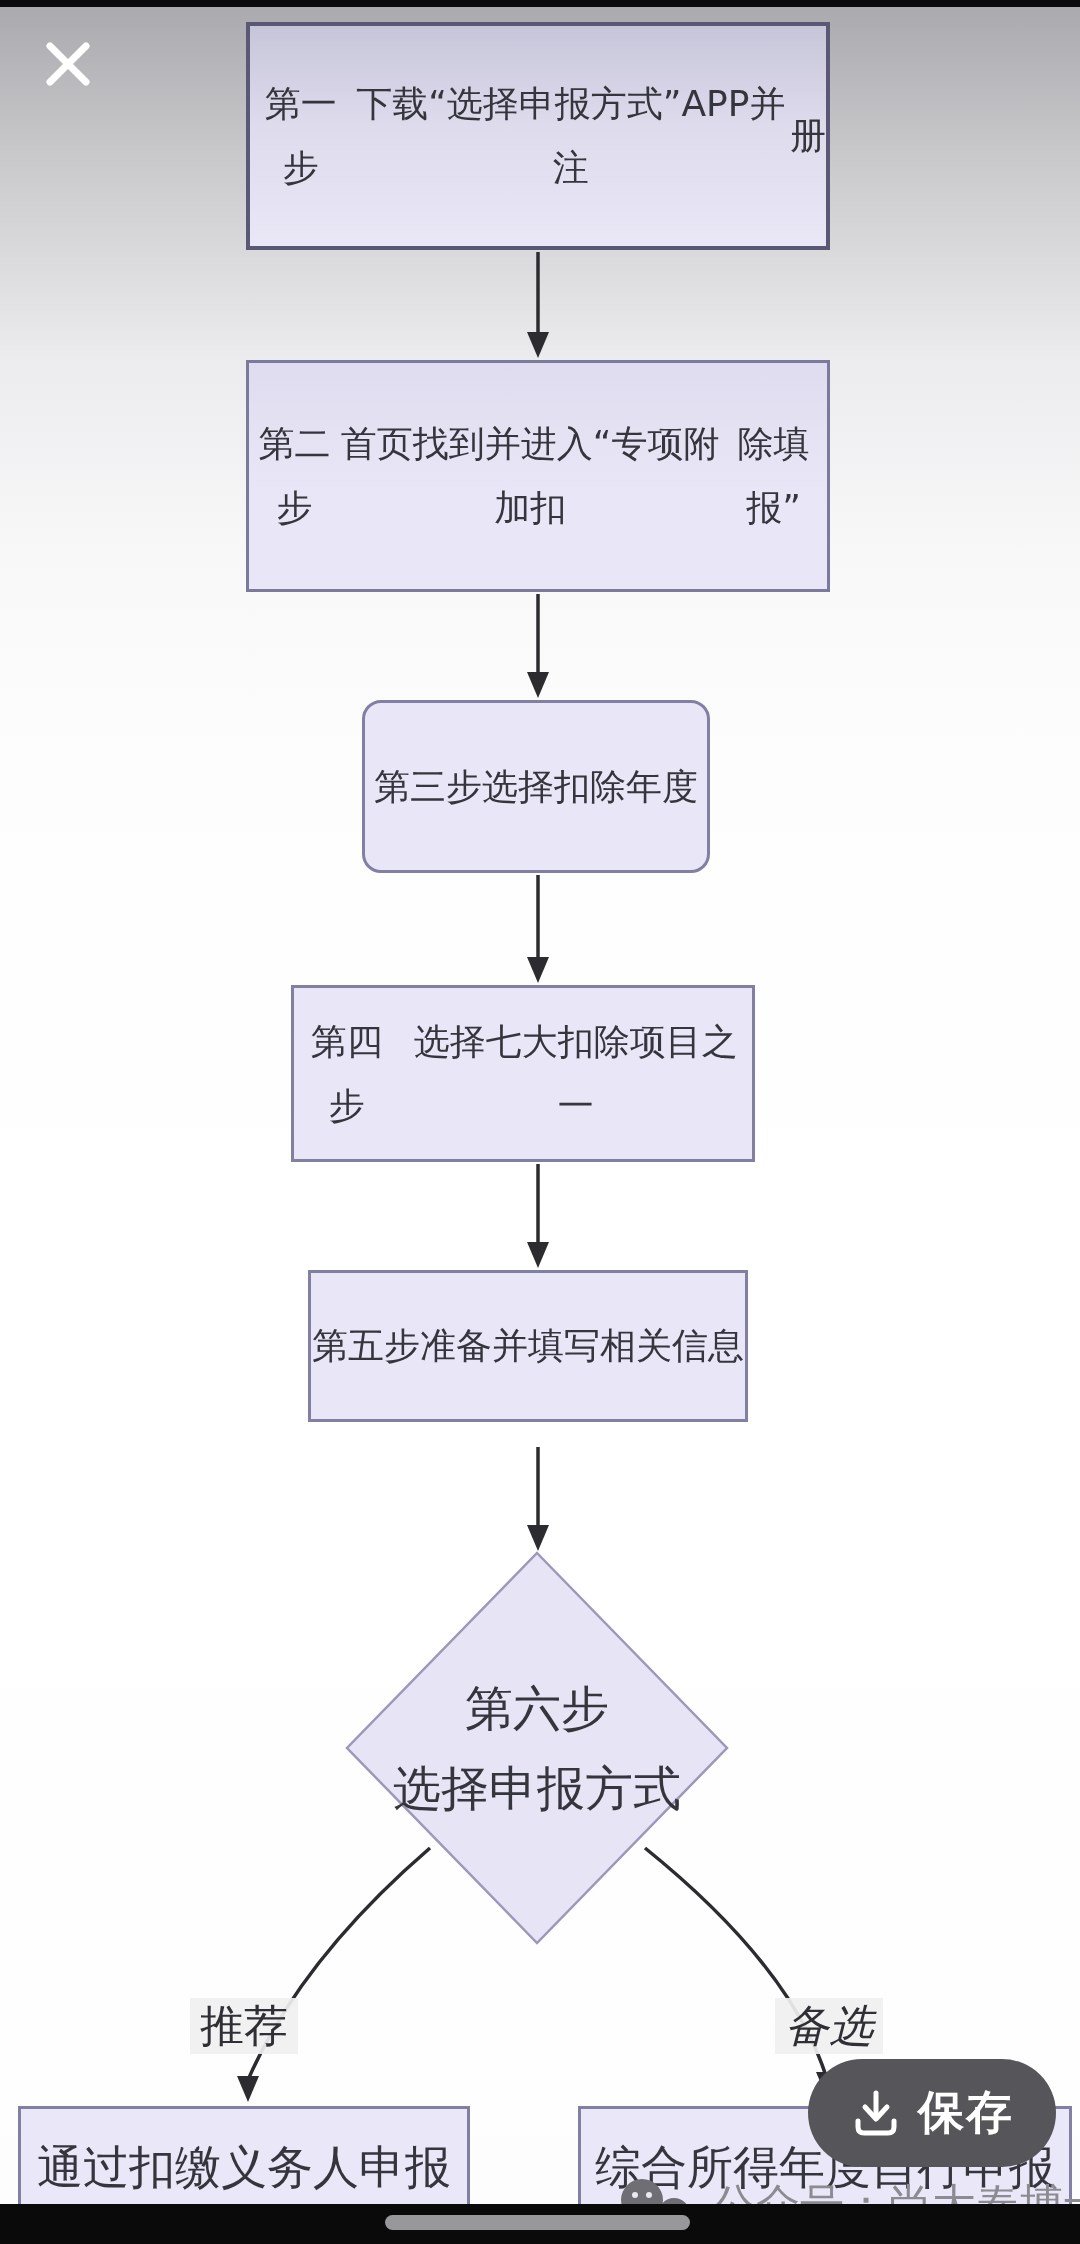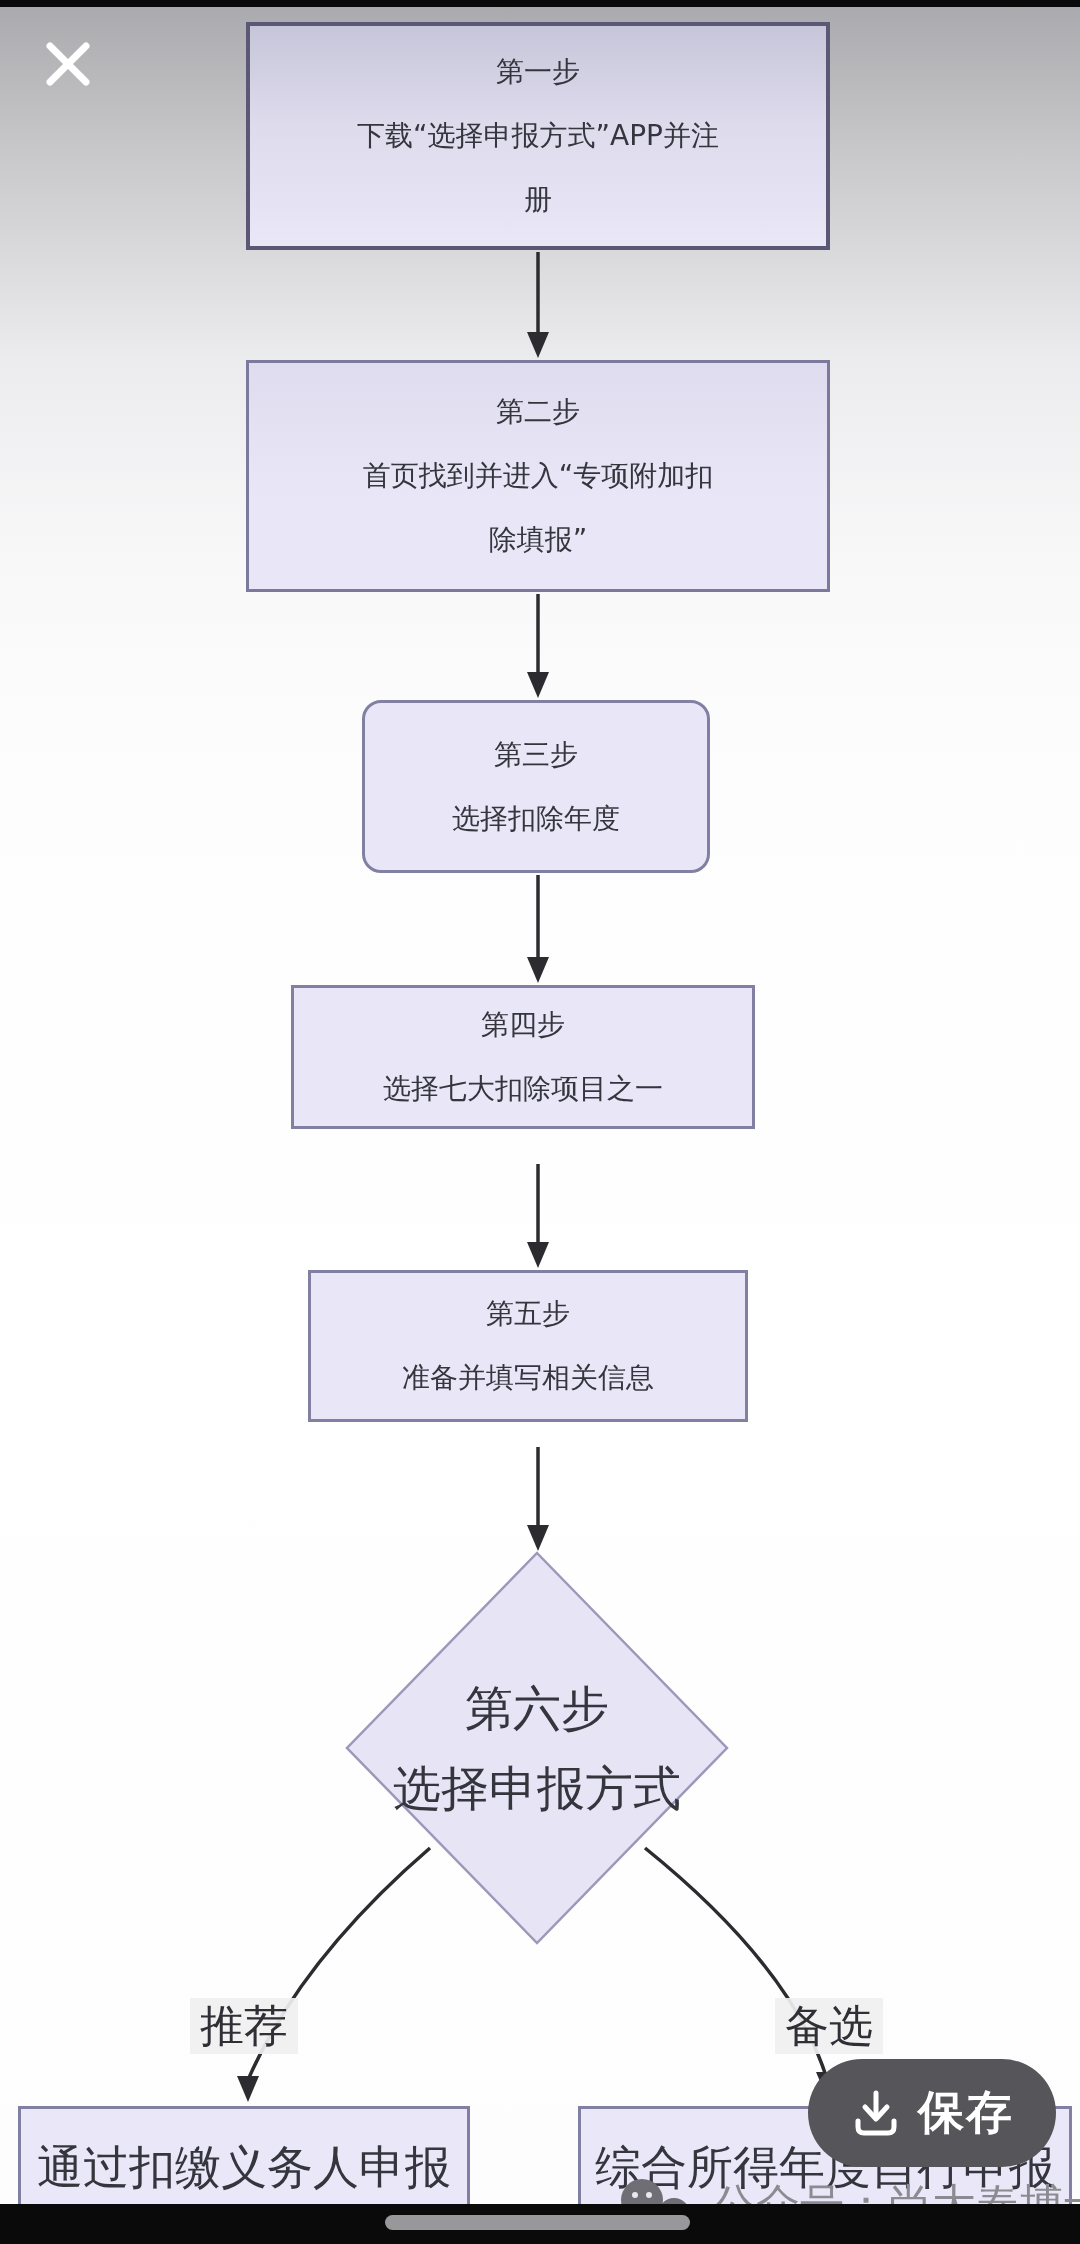--- a/index.html
+++ b/index.html
@@ -17,38 +17,38 @@
     position:absolute;left:0;top:0;width:1080px;height:7px;
     background:#0a0a0a;z-index:6;
   }
   .close-btn{
     position:absolute;left:40px;top:36px;width:56px;height:56px;
     z-index:7;cursor:pointer;display:flex;align-items:center;justify-content:center;
   }
   .flow-svg{position:absolute;left:0;top:0;z-index:1;}
   .node{
     position:absolute;z-index:2;
-    display:flex;flex-direction:column;align-items:center;justify-content:center;
+    display:flex;align-items:center;justify-content:center;
     text-align:center;
-    color:#35353d;font-size:28px;line-height:64px;
+    color:#35353d;font-size:36px;line-height:64px;
     background:#e8e6f7;border:3px solid #8280a2;
     box-sizing:border-box;
   }
   .node-1{
     left:246px;top:22px;width:584px;height:228px;
     background:linear-gradient(180deg,#c7c5d9 0%,#dddbec 45%,#eae8f7 100%);
     border:4px solid #5b5876;
   }
   .node-2{
     left:246px;top:360px;width:584px;height:232px;
     background:linear-gradient(180deg,#dedcee 0%,#e9e7f7 60%);
     border:3px solid #7b799c;
   }
   .node-3{left:362px;top:700px;width:348px;height:173px;border-radius:19px;}
-  .node-4{left:291px;top:985px;width:464px;height:144px;}
+  .node-4{left:291px;top:985px;width:464px;height:177px;}
   .node-5{left:308px;top:1270px;width:440px;height:152px;}
   .diamond-text{
     position:absolute;left:387px;top:1668px;width:300px;height:160px;
     z-index:2;display:flex;flex-direction:column;align-items:center;justify-content:center;
     text-align:center;color:#35353d;font-size:48px;line-height:80px;
   }
   .branch-label{
     position:absolute;top:1998px;z-index:3;
     transform:translateX(-50%);
     background:rgba(240,240,241,0.92);
@@ -143,21 +143,21 @@
       <div>第五步</div>
       <div>准备并填写相关信息</div>
     </div>
 
   <div class="diamond-text">
       <div>第六步</div>
       <div>选择申报方式</div>
     </div>
 
   <div class="branch-label" style="left:244px;">推荐</div>
-  <div class="branch-label" style="left:829px;">备选</div>
+  <div class="branch-label" style="left:829px;font-style:italic;">备选</div>
 
   <div class="outcome outcome-left">通过扣缴义务人申报</div>
   <div class="outcome outcome-right">综合所得年度自行申报</div>
 
   <div class="watermark">
     <svg width="88" height="56" viewBox="0 0 88 56">
       <g fill="#6e6e74">
         <circle cx="30" cy="22" r="21"></circle>
         <circle cx="62" cy="36" r="16"></circle>
       </g>

